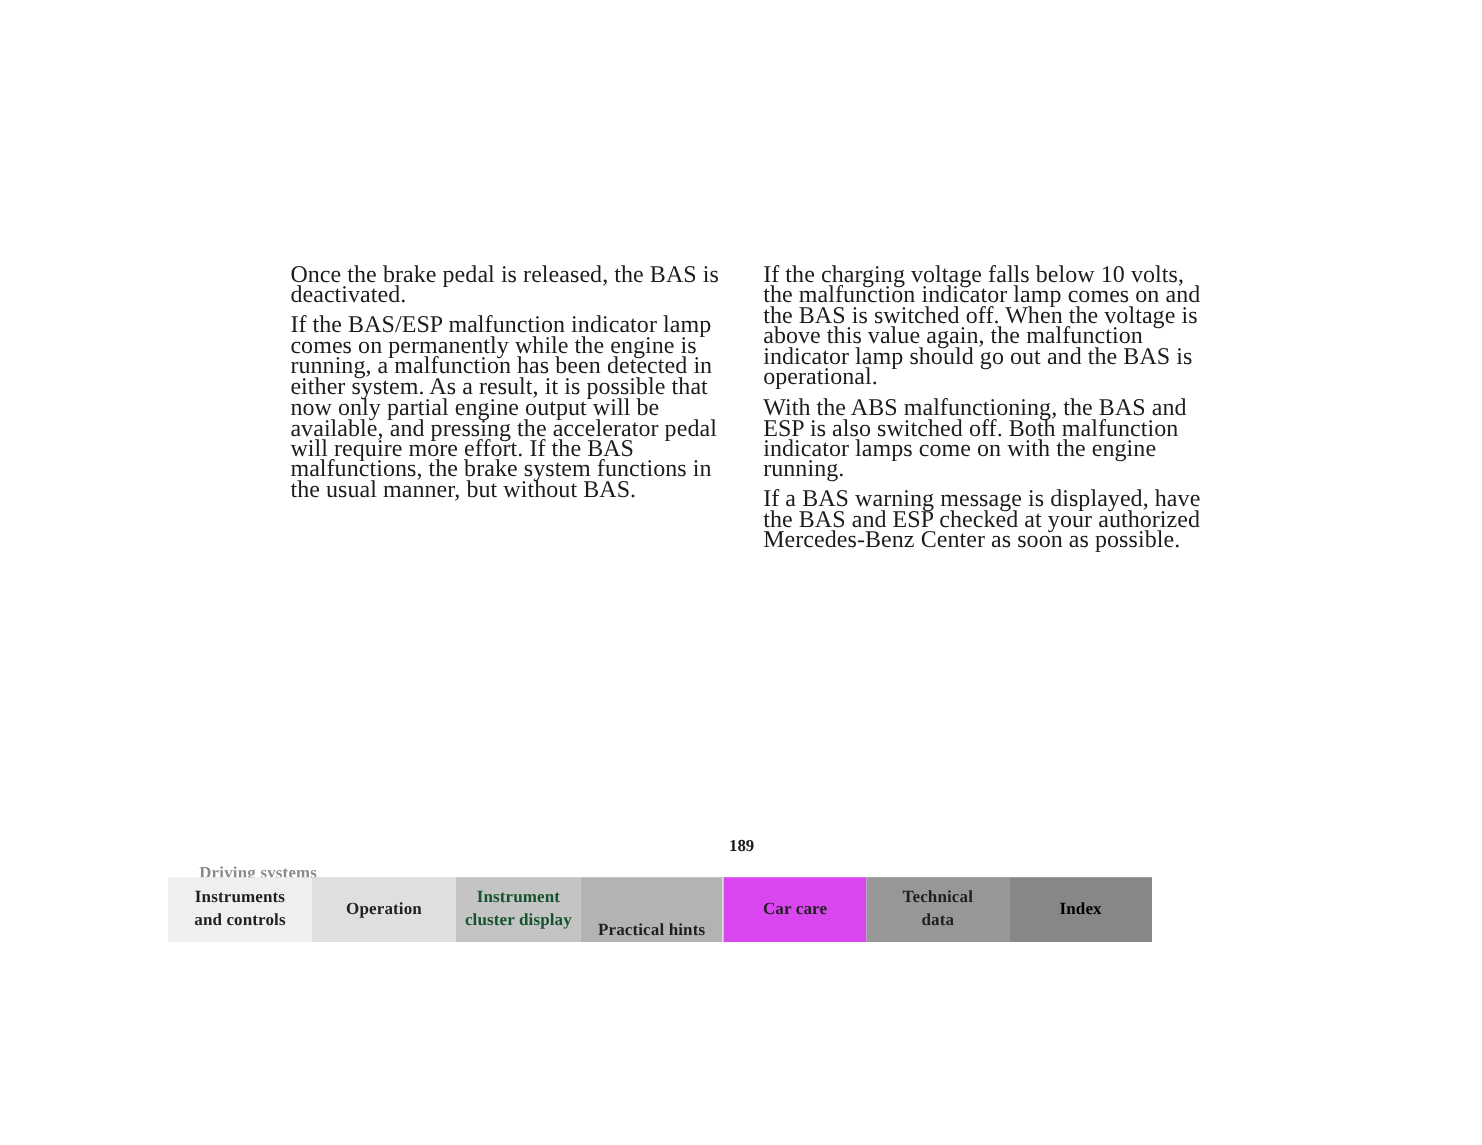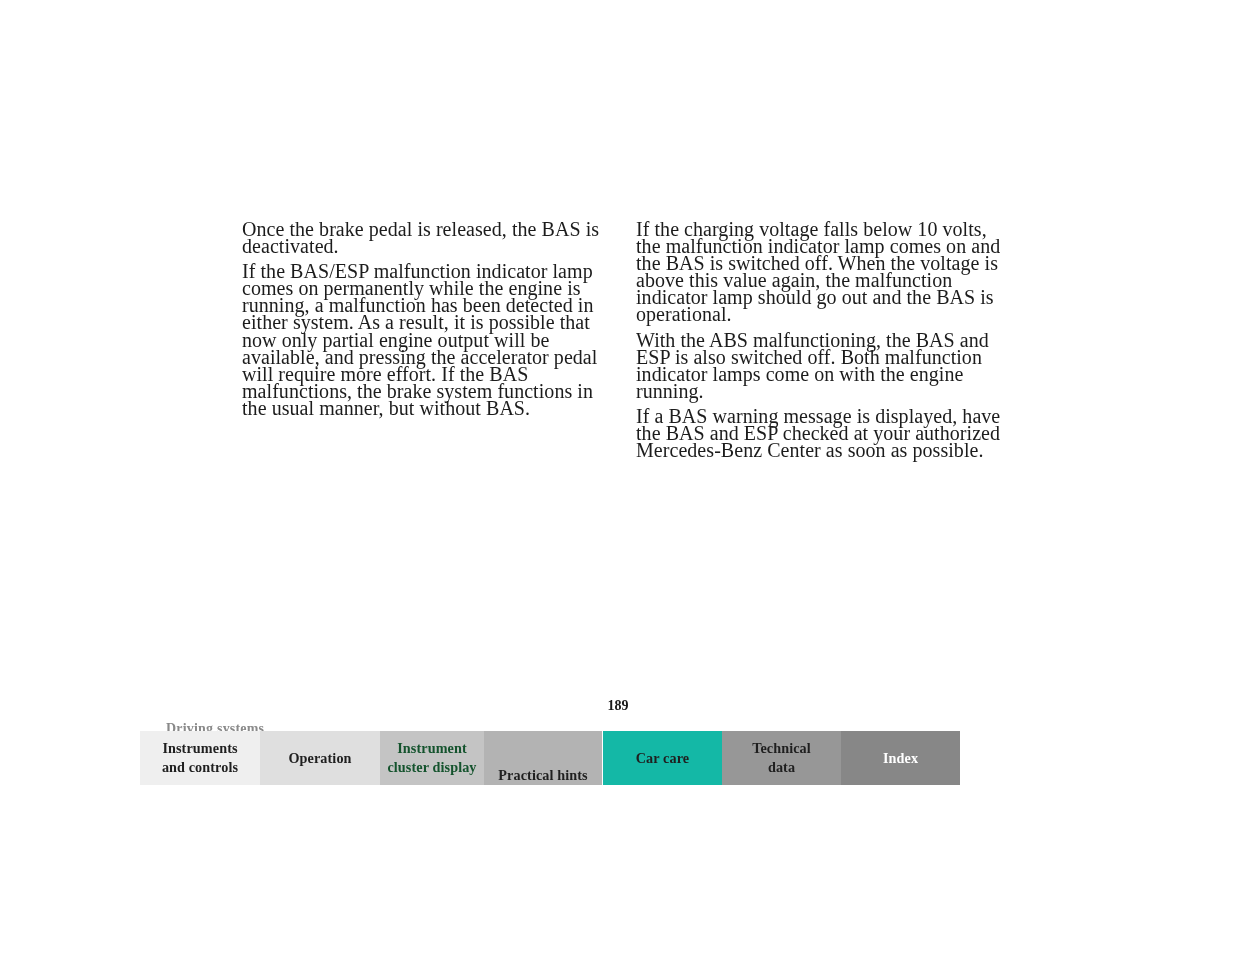--- a/index.html
+++ b/index.html
@@ -109,29 +109,29 @@
     <div>
         <span>Instrument</span>
         <span>cluster display</span>
       </div>
   </div>
   <div class="tab" style="background: rgb(179, 179, 179); color: rgb(31, 31, 31); width: 119px; border-right: 1px solid rgb(255, 255, 255); align-items: flex-end;">
     <div>
         <span>Practical hints</span>
       </div>
   </div>
-  <div class="tab" style="background: #14b8a6; color: rgb(31, 31, 31); width: 119px; justify-content: center;">
+  <div class="tab" style="background: #d946ef; color: rgb(31, 31, 31); width: 119px; justify-content: center;">
     <div>
         <span>Car care</span>
       </div>
   </div>
   <div class="tab" style="background: rgb(151, 151, 151); color: rgb(31, 31, 31); width: 119px;">
     <div>
         <span>Technical</span>
         <span>data</span>
       </div>
   </div>
-  <div class="tab" style="background: rgb(135, 135, 135); color: #ffffff; width: 119px;">
+  <div class="tab" style="background: rgb(135, 135, 135); color: #000000; width: 119px;">
     <div>
         <span>Index</span>
       </div>
   </div>
 </nav>
 
 </body></html>

